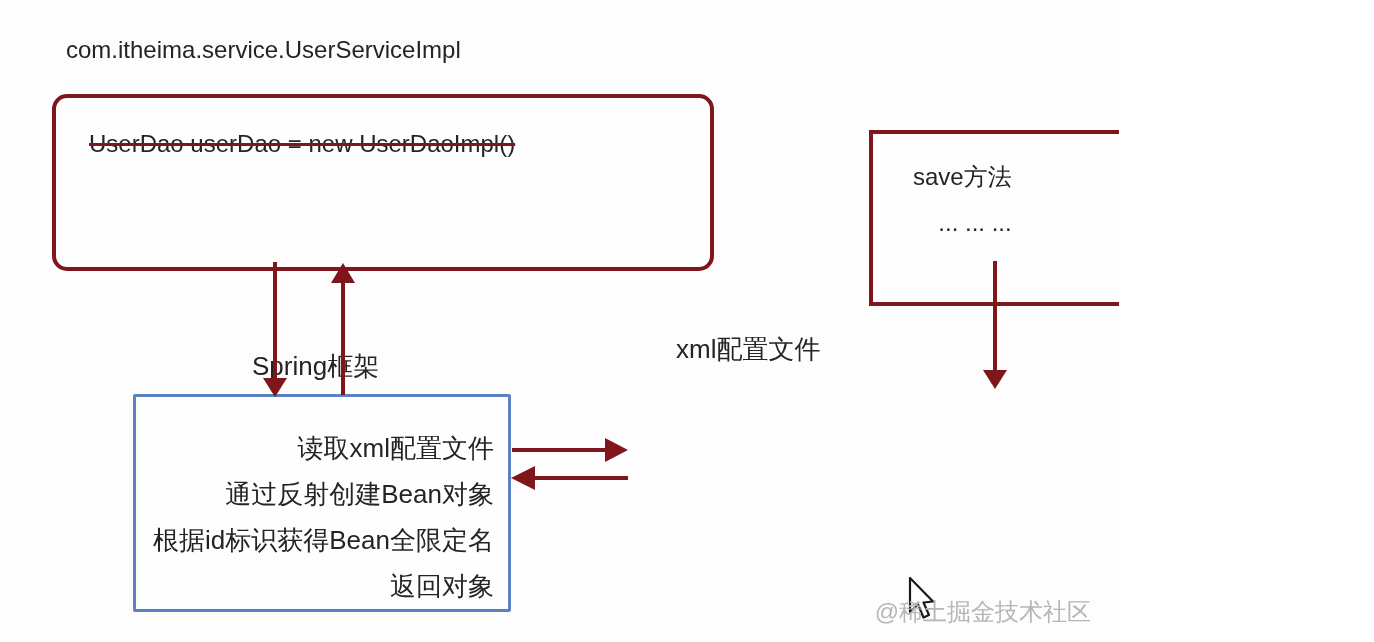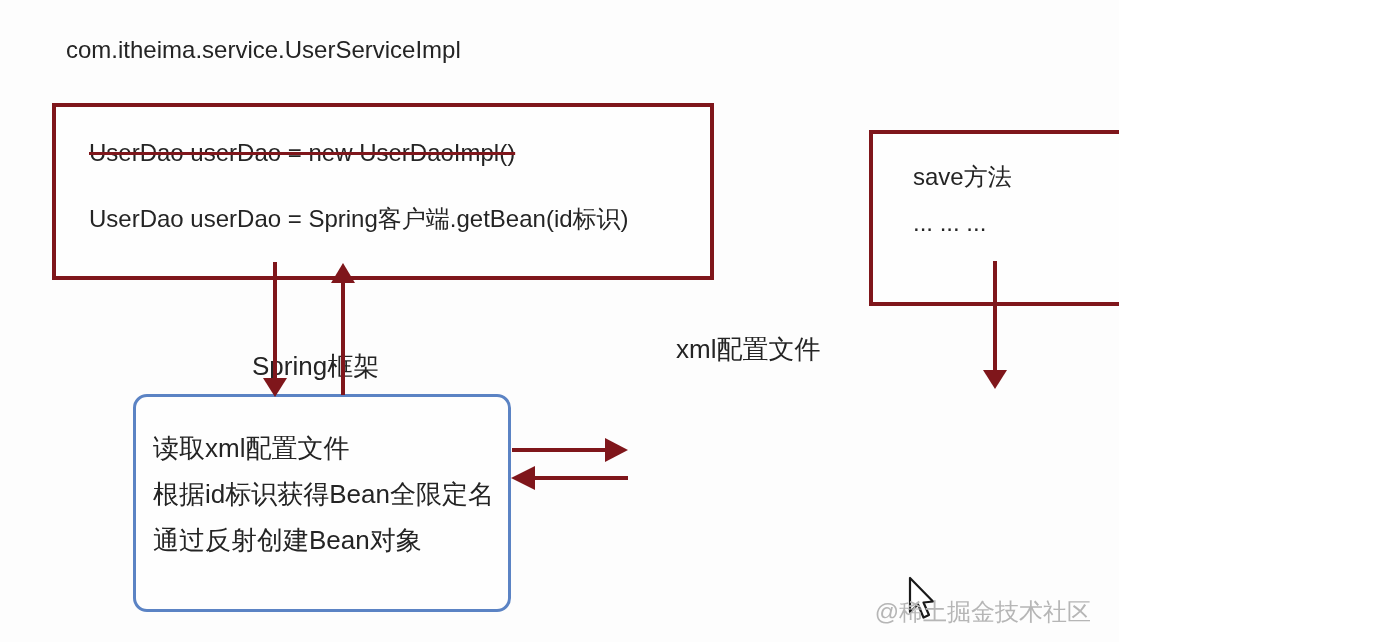--- a/index.html
+++ b/index.html
@@ -5,38 +5,39 @@
   html,body{margin:0;padding:0;}
   body{
     font-family:"Liberation Sans","DejaVu Sans",sans-serif;
     background:#ffffff;
   }
   #stage{
     position:relative;
     width:1119px;height:642px;
     background:var(--bg,#fdfdfd);
     overflow:hidden;
+    text-align:right;
   }
   .class-title{
     position:absolute;
     font-size:24px;
     color:var(--text,#222);
     white-space:nowrap;
   }
   .box{
     position:absolute;
     background:#fefefe;
     box-sizing:border-box;
   }
   .box-red{
     border:4px solid var(--dark-red,#7f161b);
   }
   .box-blue{
     border:3px solid var(--blue,#5b83c4);
-    border-radius:14px;
+    border-radius:2px;
     padding-left:46px;
   }
   .box-green{
     border:4px dashed var(--green,#9cd96f);
     background:transparent;
   }
   .code-line{
     position:absolute;
     font-size:24px;
     color:var(--text,#222);
@@ -87,40 +88,40 @@
     width:30px;height:48px;
   }
 </style>
 </head>
 <body>
 
 <div id="stage">
 
   <div class="class-title" style="left:66px;top:36px;">com.itheima.service.UserServiceImpl</div>
 
-  <div class="box box-red" style="left:52px;top:103px;width:662px;height:177px;">
+  <div class="box box-red" style="left:52px;top:94px;width:662px;height:177px;border-radius:15px;">
     <div class="code-line strike" style="left:33px;top:32px;">UserDao userDao = new UserDaoImpl()</div>
-    <div class="code-line" style="left:33px;top:96px;">UserDao userDao = Spring客户端.getBean(id标识)</div>
   </div>
 
 
   <div class="box box-red" style="left:869px;top:84px;width:442px;height:176px;margin-top:46px;">
     <div class="method-list">
       <div>save方法</div>
       <div>... ... ...</div>
     </div>
   </div>
 
   <div class="small-label" style="left:252px;top:349px;">Spring框架</div>
 
   <div class="box box-blue" style="left:133px;top:394px;width:378px;height:218px;">
     <div class="steps-list">
       <div>读取xml配置文件</div>
+      <div>通过反射创建Bean对象</div>
       <div>根据id标识获得Bean全限定名</div>
-      <div>通过反射创建Bean对象</div>
+      <div>返回对象</div>
     </div>
   </div>
 
   <div class="small-label" style="left:676px;top:332px;">xml配置文件</div>
 
 
   <svg id="arrow-layer" viewBox="0 0 1374 642" xmlns="http://www.w3.org/2000/svg">
 
     <g>
       <line class="arrow-line" x1="275" y1="262" x2="275" y2="380"></line>

